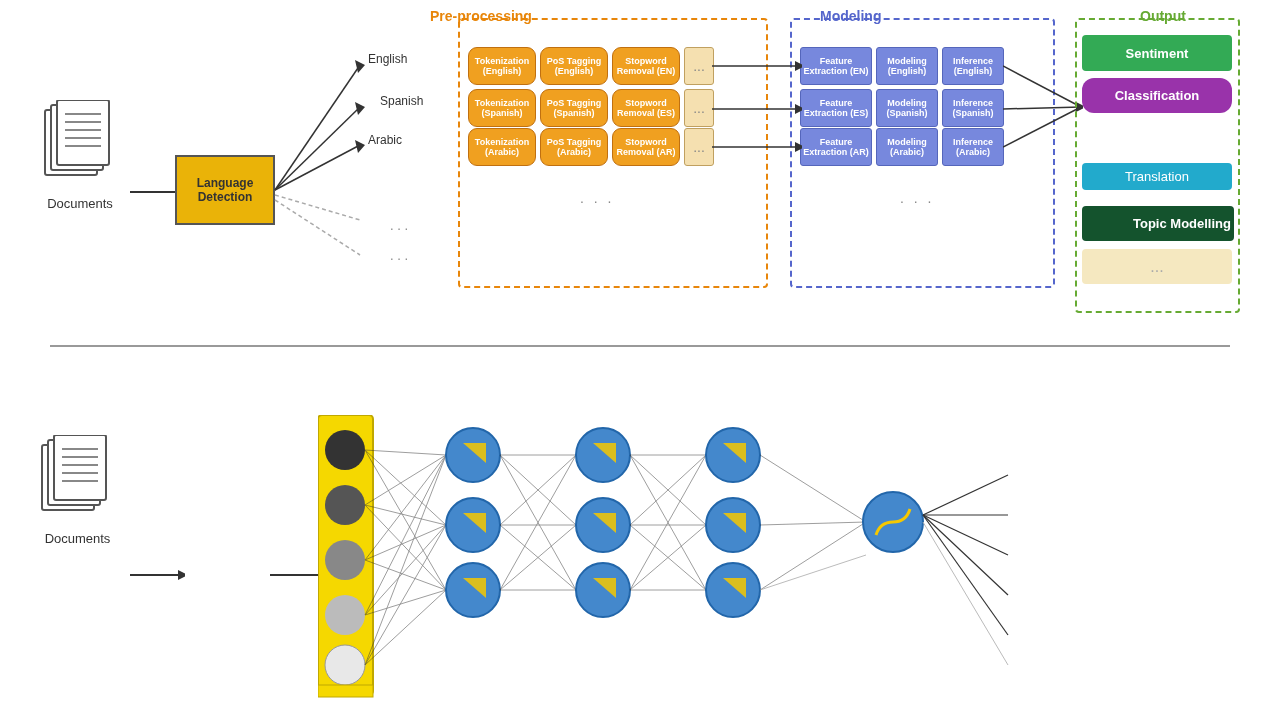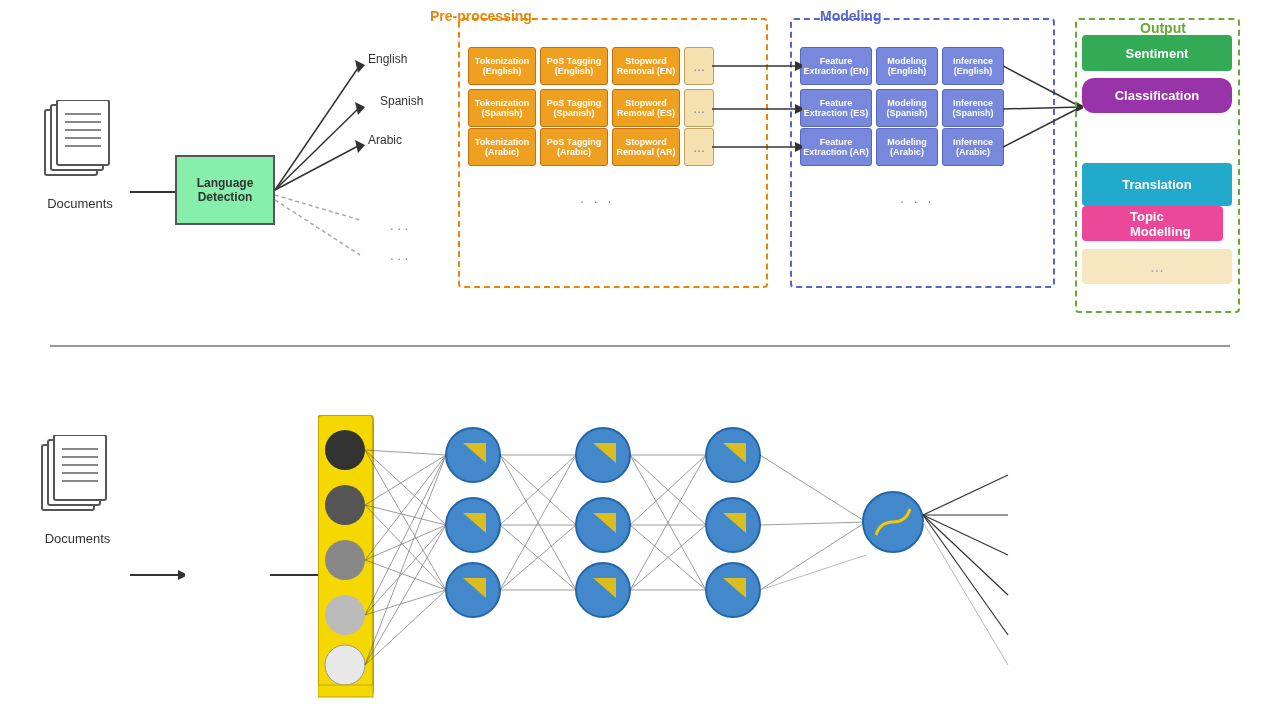--- a/index.html
+++ b/index.html
@@ -29,21 +29,21 @@
       text-align: center;
     }
 
     
     .lang-detect {
       position: absolute;
       left: 175px;
       top: 155px;
       width: 100px;
       height: 70px;
-      background: #86efac;
+      background: #eab308;
       border: 2px solid #555;
       display: flex;
       align-items: center;
       justify-content: center;
       text-align: center;
       font-size: 12px;
       font-weight: bold;
       color: #333;
     }
 
@@ -91,31 +91,31 @@
       left: 1075px;
       top: 18px;
       width: 165px;
       height: 295px;
       border: 2px dashed #66aa33;
       border-radius: 4px;
     }
     .output-label-top {
       position: absolute;
       left: 1140px;
-      top: 20px;
+      top: 8px;
       font-size: 14px;
       color: #66aa33;
       font-weight: bold;
     }
 
     
     .orange-box {
       background: #f0a020;
       border: 1.5px solid #c07010;
-      border-radius: 3px;
+      border-radius: 9px;
       display: flex;
       align-items: center;
       justify-content: center;
       text-align: center;
       font-size: 9px;
       color: #fff;
       font-weight: bold;
       padding: 2px;
     }
     .blue-box {
@@ -186,37 +186,37 @@
       justify-content: center;
       color: #fff;
       font-weight: bold;
       font-size: 12px;
     }
     .out-translation {
       position: absolute;
       left: 1082px;
       top: 163px;
       width: 150px;
-      height: 43px;
+      height: 27px;
       background: #22aacc;
       border-radius: 4px;
       display: flex;
       align-items: center;
       justify-content: center;
       color: #fff;
-      font-weight: bold;
+      font-weight: normal;
       font-size: 13px;
     }
     .out-topic {
       position: absolute;
       left: 1082px;
       top: 206px;
-      width: 141px;
+      width: 152px;
       height: 35px;
-      background: #ec4899;
+      background: #14532d;
       border-radius: 4px;
       display: flex;
       align-items: center;
       justify-content: center;
       color: #fff;
       font-weight: bold;
       font-size: 13px;
       padding-left: 48px;
     }
     .out-dots {

